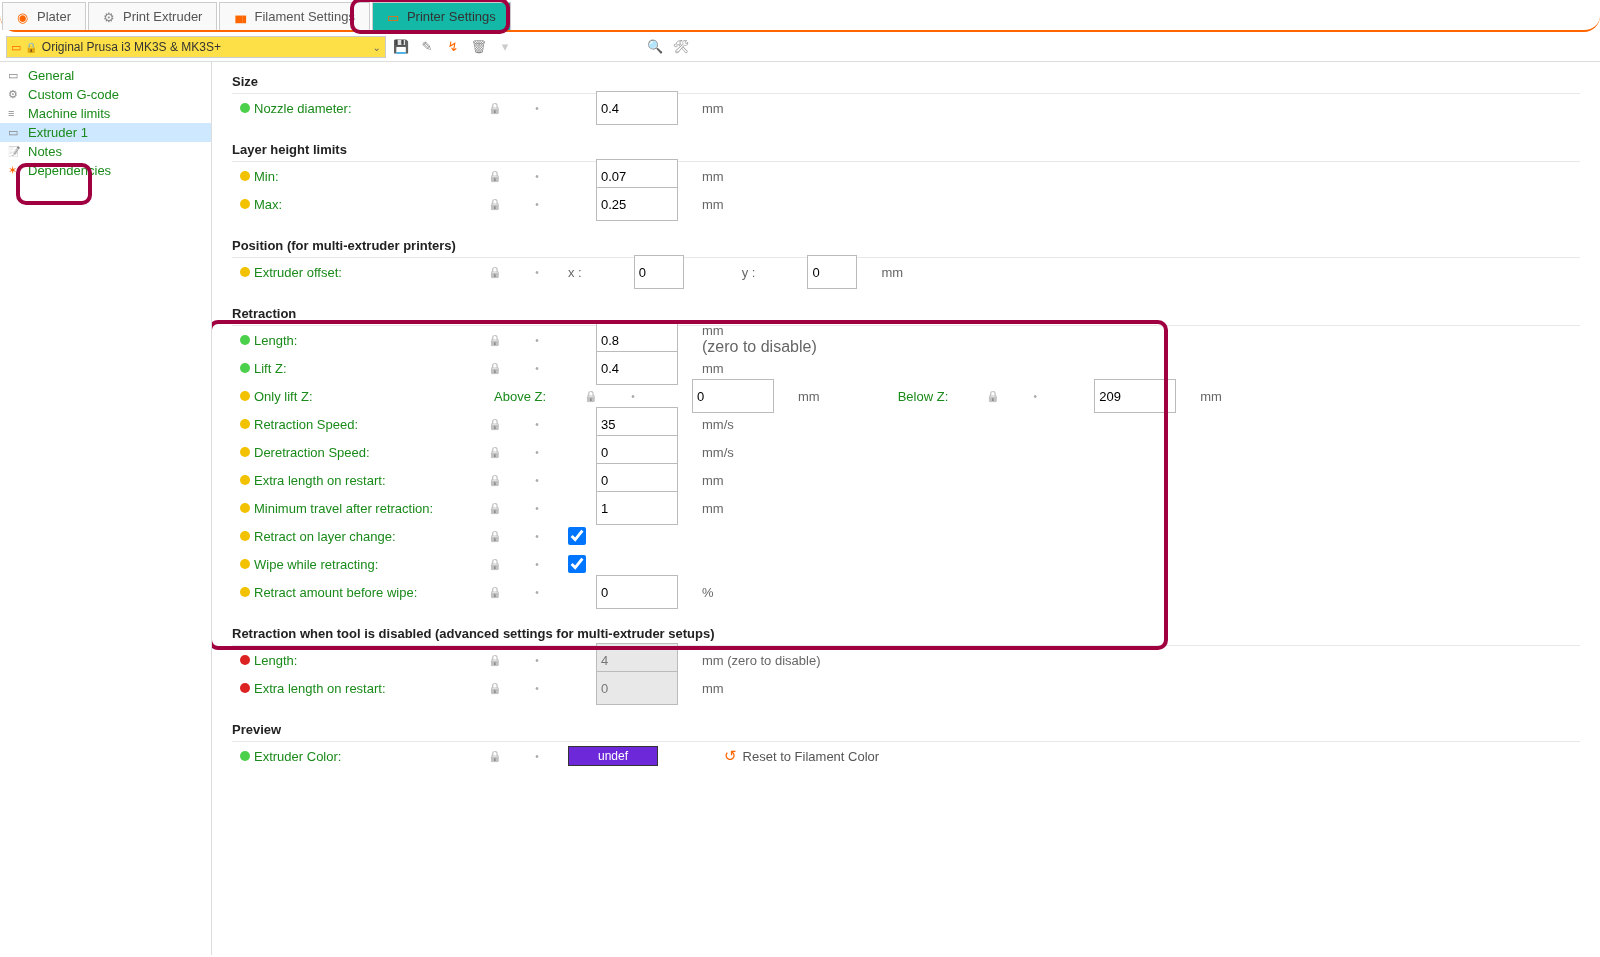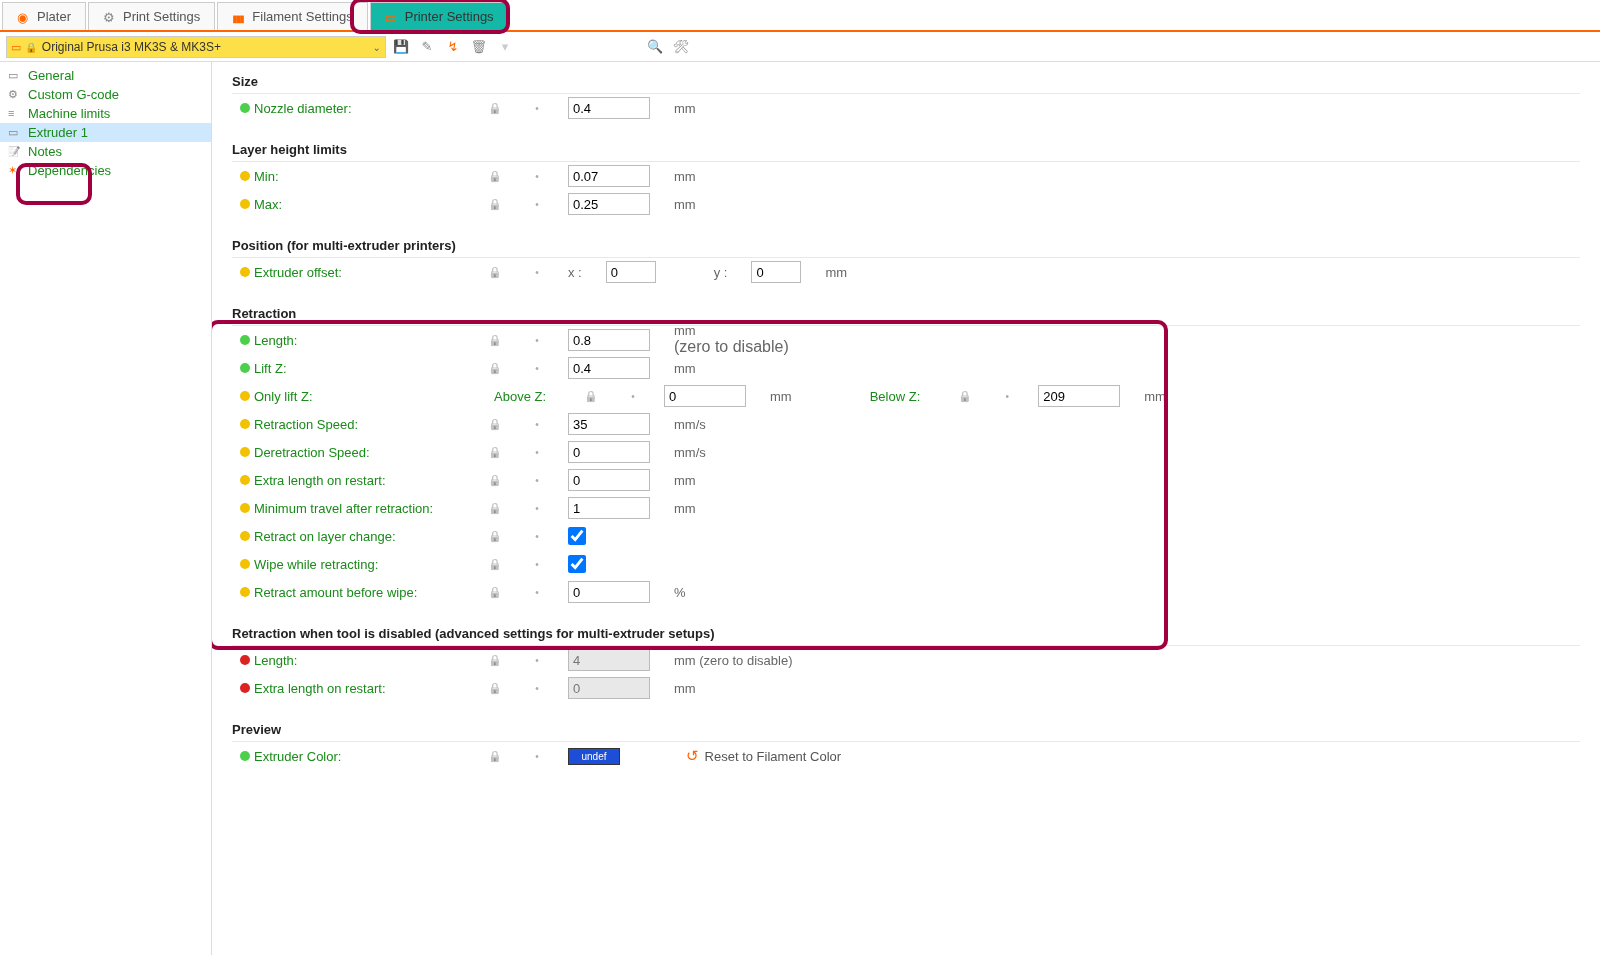--- a/index.html
+++ b/index.html
@@ -1,19 +1,19 @@
 <!DOCTYPE html>
 <html><head>
 <meta charset="utf-8">
 <style>
   * { box-sizing: border-box; margin: 0; padding: 0; }
   body { font-family: "Segoe UI", Tahoma, sans-serif; font-size: 13px; color: #333; background: #fff; width: 1600px; }
   
   
-  .tabs { display: flex; align-items: flex-end; height: 32px; border-bottom: 2px solid #ff6600; padding-left: 2px; }
+  .tabs { display: flex; align-items: flex-end; height: 32px; border-bottom: 2px solid #ff6600; padding-left: 2px; border-radius: 16px; }
   .tab { display: flex; align-items: center; gap: 6px; padding: 6px 14px; background: #f9f9f9; border: 1px solid #ccc; border-bottom: none; margin-right: 2px; cursor: pointer; color: #555; font-size: 13px; }
   .tab.active { background: #14b8a6; color: #333; font-weight: 500; }
   .tab .icon { width: 14px; height: 14px; display: inline-block; }
   .icon-plater::before { content:"◉"; color:#ff6600; }
   .icon-print::before { content:"⚙"; color:#888; }
   .icon-filament::before { content:"▮▮▮"; color:#ff6600; font-size:10px; letter-spacing:-2px; }
   .icon-printer::before { content:"▭"; color:#ff6600; }
   
   .highlight-red { border: 4px solid #a00040; border-radius: 10px; }
   .tab-highlight { position: absolute; top: -2px; left: 350px; width: 160px; height: 36px; pointer-events: none; }
@@ -47,50 +47,50 @@
   .row { display:flex; align-items:center; height:28px; gap:24px; }
   .bullet { width:10px; height:10px; border-radius:50%; display:inline-block; margin-right:4px; }
   .bullet.green { background:#4bd04b; }
   .bullet.yellow { background:#f2c200; }
   .bullet.red { background:#d22; }
   .label { color:#1a8a1a; font-size:13px; width:220px; display:flex; align-items:center; }
   .lockcell { width:22px; text-align:center; color:#888; font-size:12px; }
   .lockcell::before { content:"🔒"; filter:grayscale(1) opacity(0.7); font-size:11px; }
   .dotcell { width:14px; text-align:center; color:#aaa; font-size:10px; }
   .dotcell::before { content:"•"; }
-  input.num { width:82px; height:22px; border:1px solid #bbb; padding:0 4px; font-size:13px; }
+  input.num { width:82px; height:34px; border:1px solid #bbb; padding:0 4px; font-size:13px;margin-left:28px; }
   input.num.disabled { background:#e8e8e8; color:#777; }
   .unit { color:#666; font-size:13px; }
   .hint { color:#666; font-size:16px; }
   .chk { width:18px; height:18px; }
   .sub-label { color:#1a8a1a; font-size:13px; padding:0 10px; }
   
   .content-highlight { position:absolute; top:258px; left:-4px; width:960px; height:330px; pointer-events:none; }
   
-  .color-btn { border:1px solid #333; background:#1d4ed8; color:#fff; font-size:10px; padding:2px 10px; width:52px; text-align:center; cursor:pointer; }
+  .color-btn { border:1px solid #333; background:#6d28d9; color:#fff; font-size:12px; padding:2px 10px; width:90px; text-align:center; cursor:pointer; }
   .reset-btn { display:flex; align-items:center; gap:6px; color:#555; cursor:pointer; padding:2px 8px; }
   .reset-btn .r-icon::before { content:"↺"; color:#ff6600; font-size:15px; }
   
   .group { margin-bottom:14px; }
   .group .row { padding-left:8px; }
   
   .toprel { position:relative; }
 </style>
 </head>
 <body>
 
 <div class="toprel">
   <div class="tabs">
     <div class="tab">
         <span class="icon icon-plater"></span>
         <span>Plater</span>
       </div>
     <div class="tab">
         <span class="icon icon-print"></span>
-        <span>Print Settings</span>
+        <span>Print Extruder</span>
       </div>
     <div class="tab">
         <span class="icon icon-filament"></span>
         <span>Filament Settings</span>
       </div>
     <div class="tab active">
         <span class="icon icon-printer"></span>
         <span>Printer Settings</span>
       </div>
   </div>

